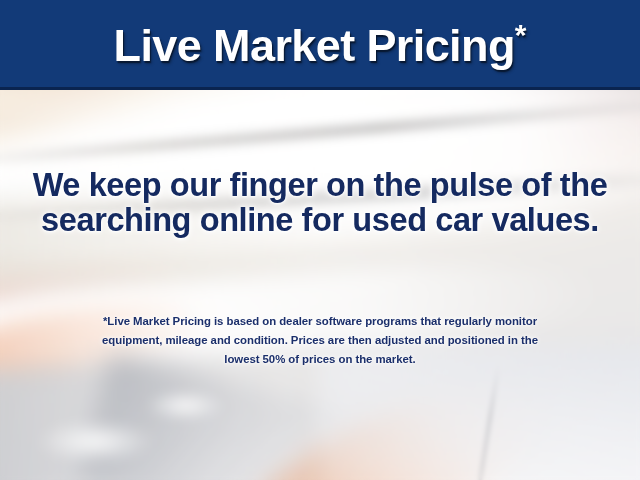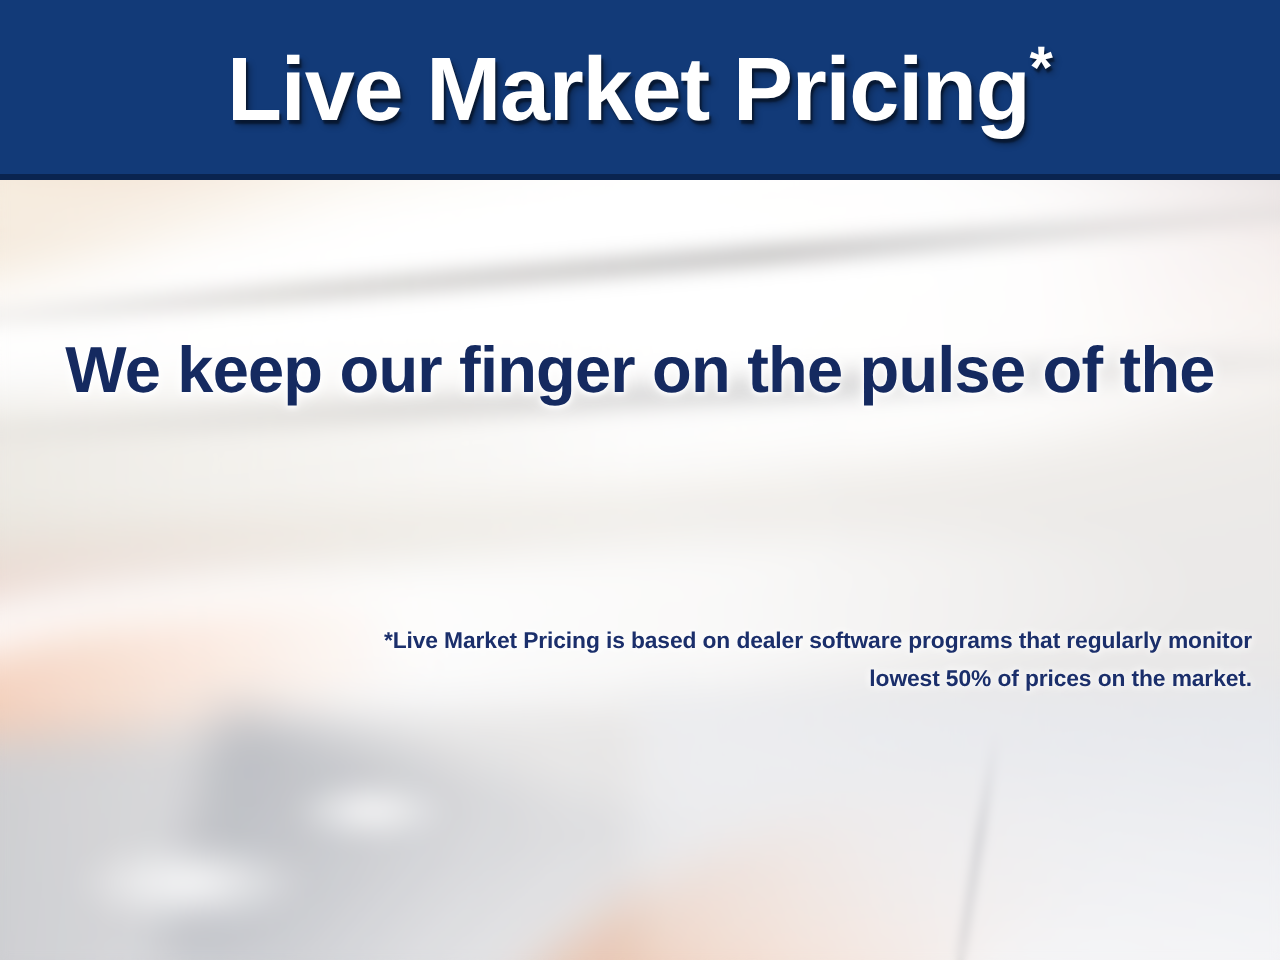--- a/index.html
+++ b/index.html
@@ -354,21 +354,21 @@
   }
 
   .disclaimer {
     position: absolute;
     left: 0;
     top: 222px;
     width: 640px;
     padding: 0 14px;
     box-sizing: border-box;
     margin: 0;
-    text-align: right;
+    text-align: center;
     color: #1b2f6b;
     font-family: "Liberation Sans", sans-serif;
     font-size: 11.4px;
     font-weight: bold;
     line-height: 19px;
     letter-spacing: -0.05px;
     text-shadow:
       0 0 3px rgba(255, 255, 255, 0.96),
       0 0 6px rgba(255, 255, 255, 0.88);
   }
@@ -408,22 +408,24 @@
   </div>
 
   <div class="banner">
     <h1 class="banner-title"><span>Live Market Pricing</span><span class="asterisk">*</span></h1>
   </div>
 
   <div class="content">
 
     <p class="headline">
       <span class="ln">We keep our finger on the pulse of the</span>
+      <span class="ln">searching online for used car values.</span>
     </p>
 
     <p class="disclaimer">
       <span class="ln">*Live Market Pricing is based on dealer software programs that regularly monitor</span>
+      <span class="ln">equipment, mileage and condition. Prices are then adjusted and positioned in the</span>
       <span class="ln">lowest 50% of prices on the market.</span>
     </p>
 
   </div>
 
 </div>
 
 </body></html>

